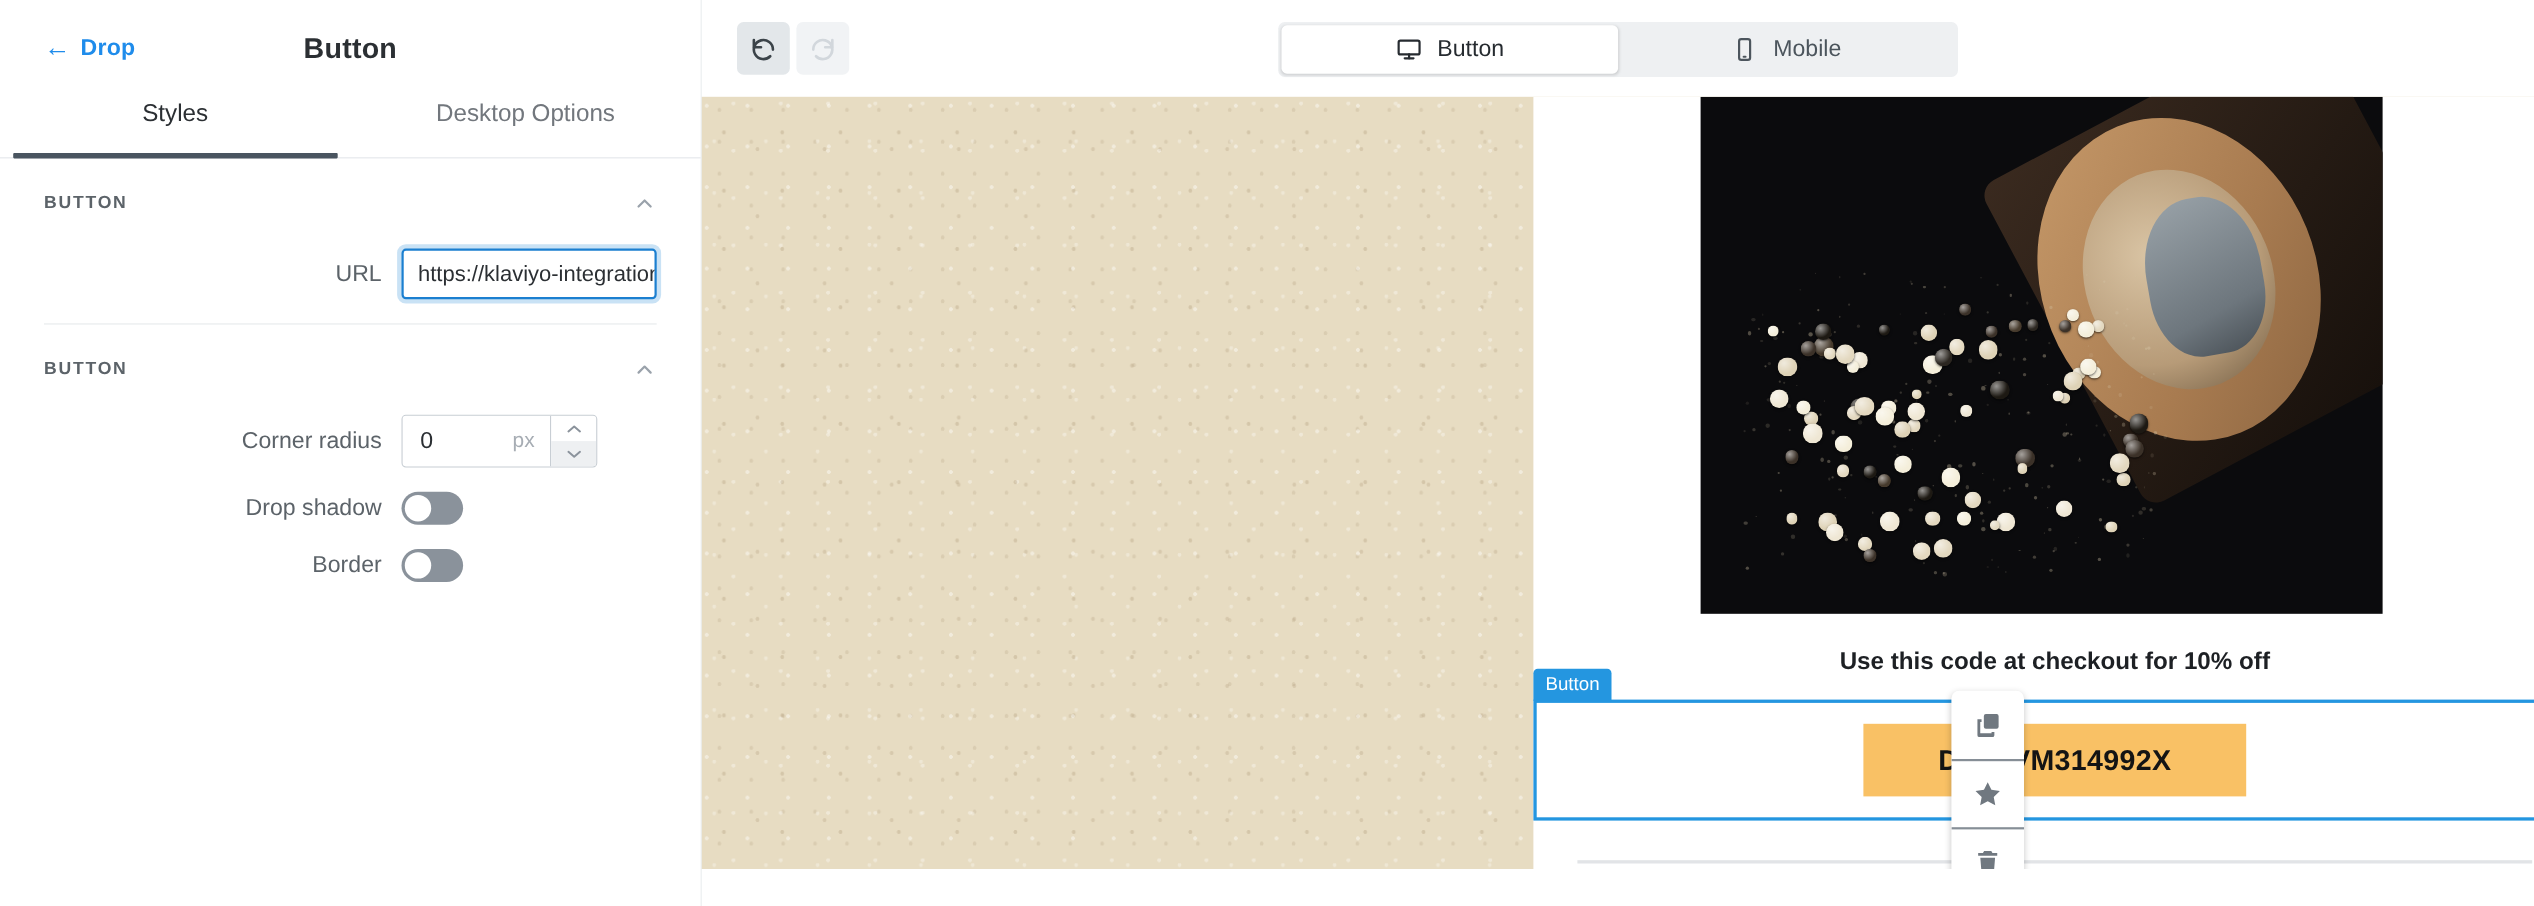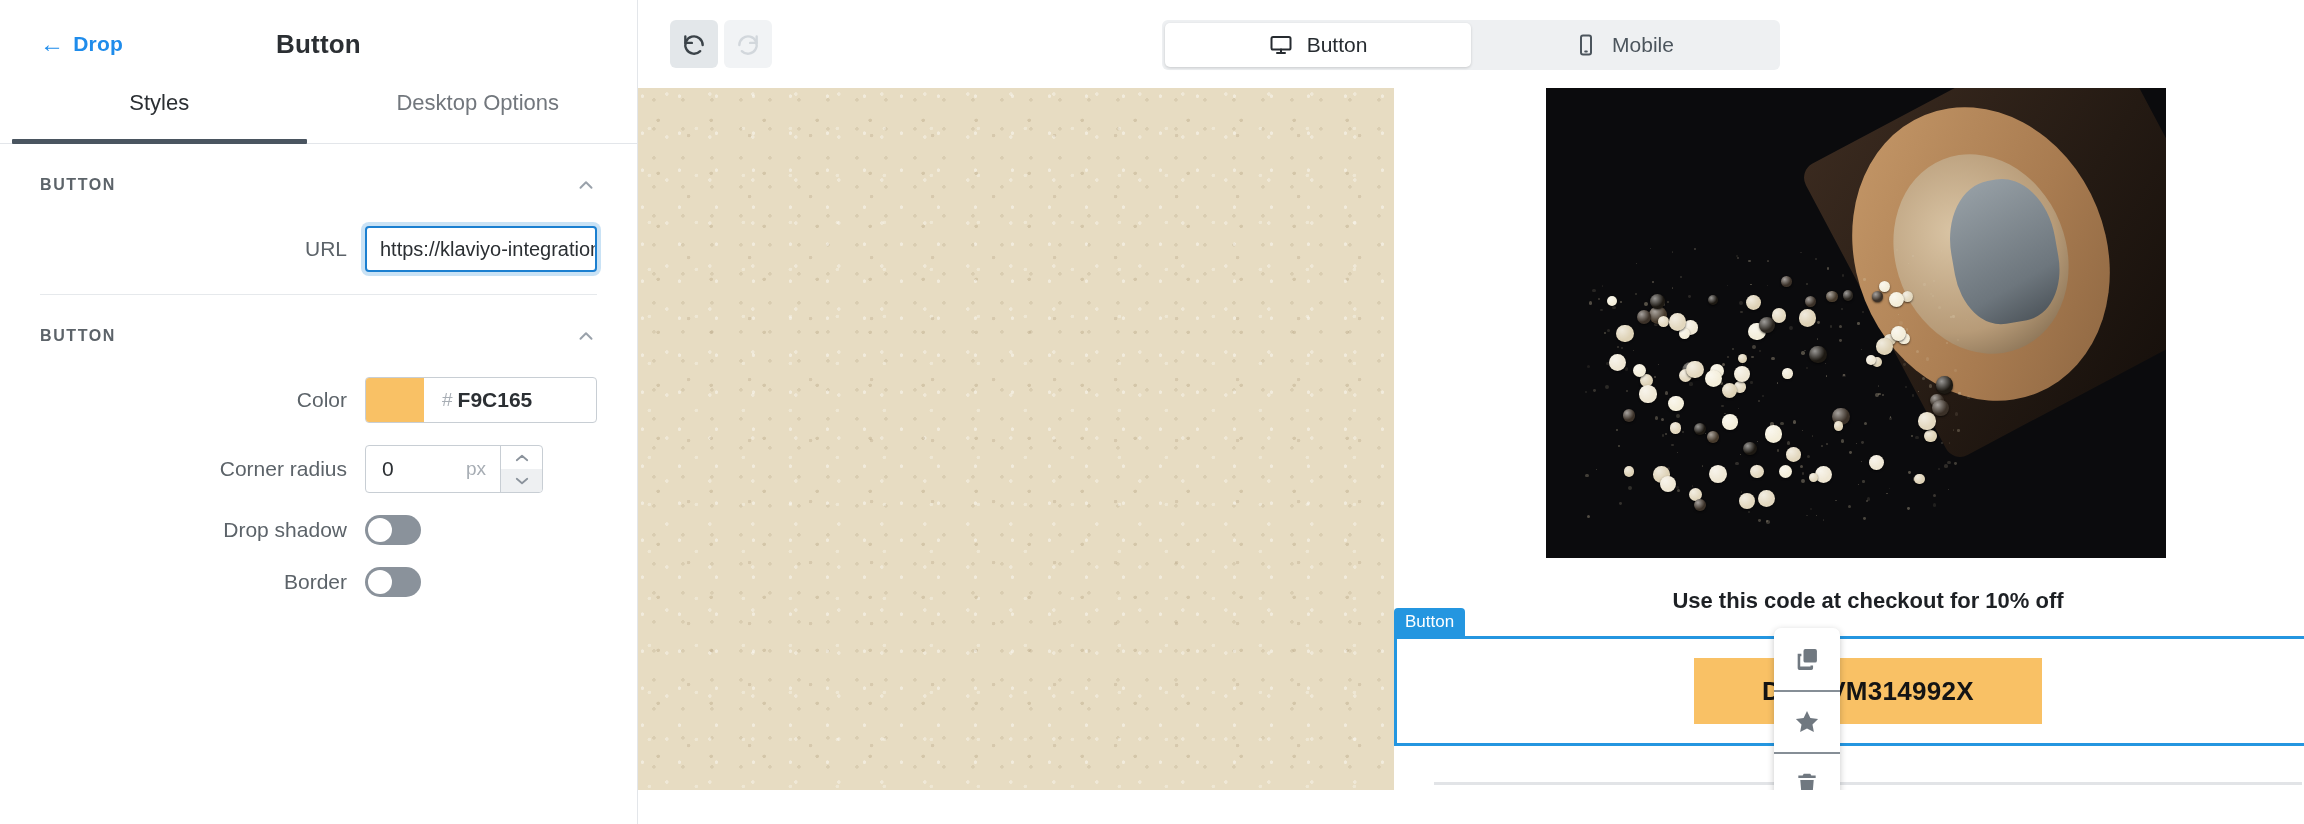--- a/index.html
+++ b/index.html
@@ -308,32 +308,20 @@
     <div class="section">
       <div class="section-head">
         <span class="section-title">BUTTON</span>
         <span class="chev">
           <svg width="22" height="22" viewBox="0 0 24 24" fill="none" stroke="currentColor" stroke-width="2.2" stroke-linecap="round" stroke-linejoin="round">
               <polyline points="6 15 12 9 18 15"></polyline>
             </svg>
         </span>
       </div>
 
-      <div class="row">
-        <span class="row-label">Color</span>
-        <div class="ctrl-wrap">
-          <div class="color-ctrl">
-            <div class="color-swatch" id="color-swatch" style="background: rgb(249, 193, 101);"></div>
-            <div class="color-hex">
-              <span class="hash">#</span>
-              <span>F9C165</span>
-            </div>
-          </div>
-        </div>
-      </div>
 
       <div class="row">
         <span class="row-label">Corner radius</span>
         <div class="ctrl-wrap">
           <div class="stepper">
             <div class="stepper-main">
               <span class="stepper-val">0</span>
               <span class="stepper-unit">px</span>
             </div>
             <div class="stepper-btns">

